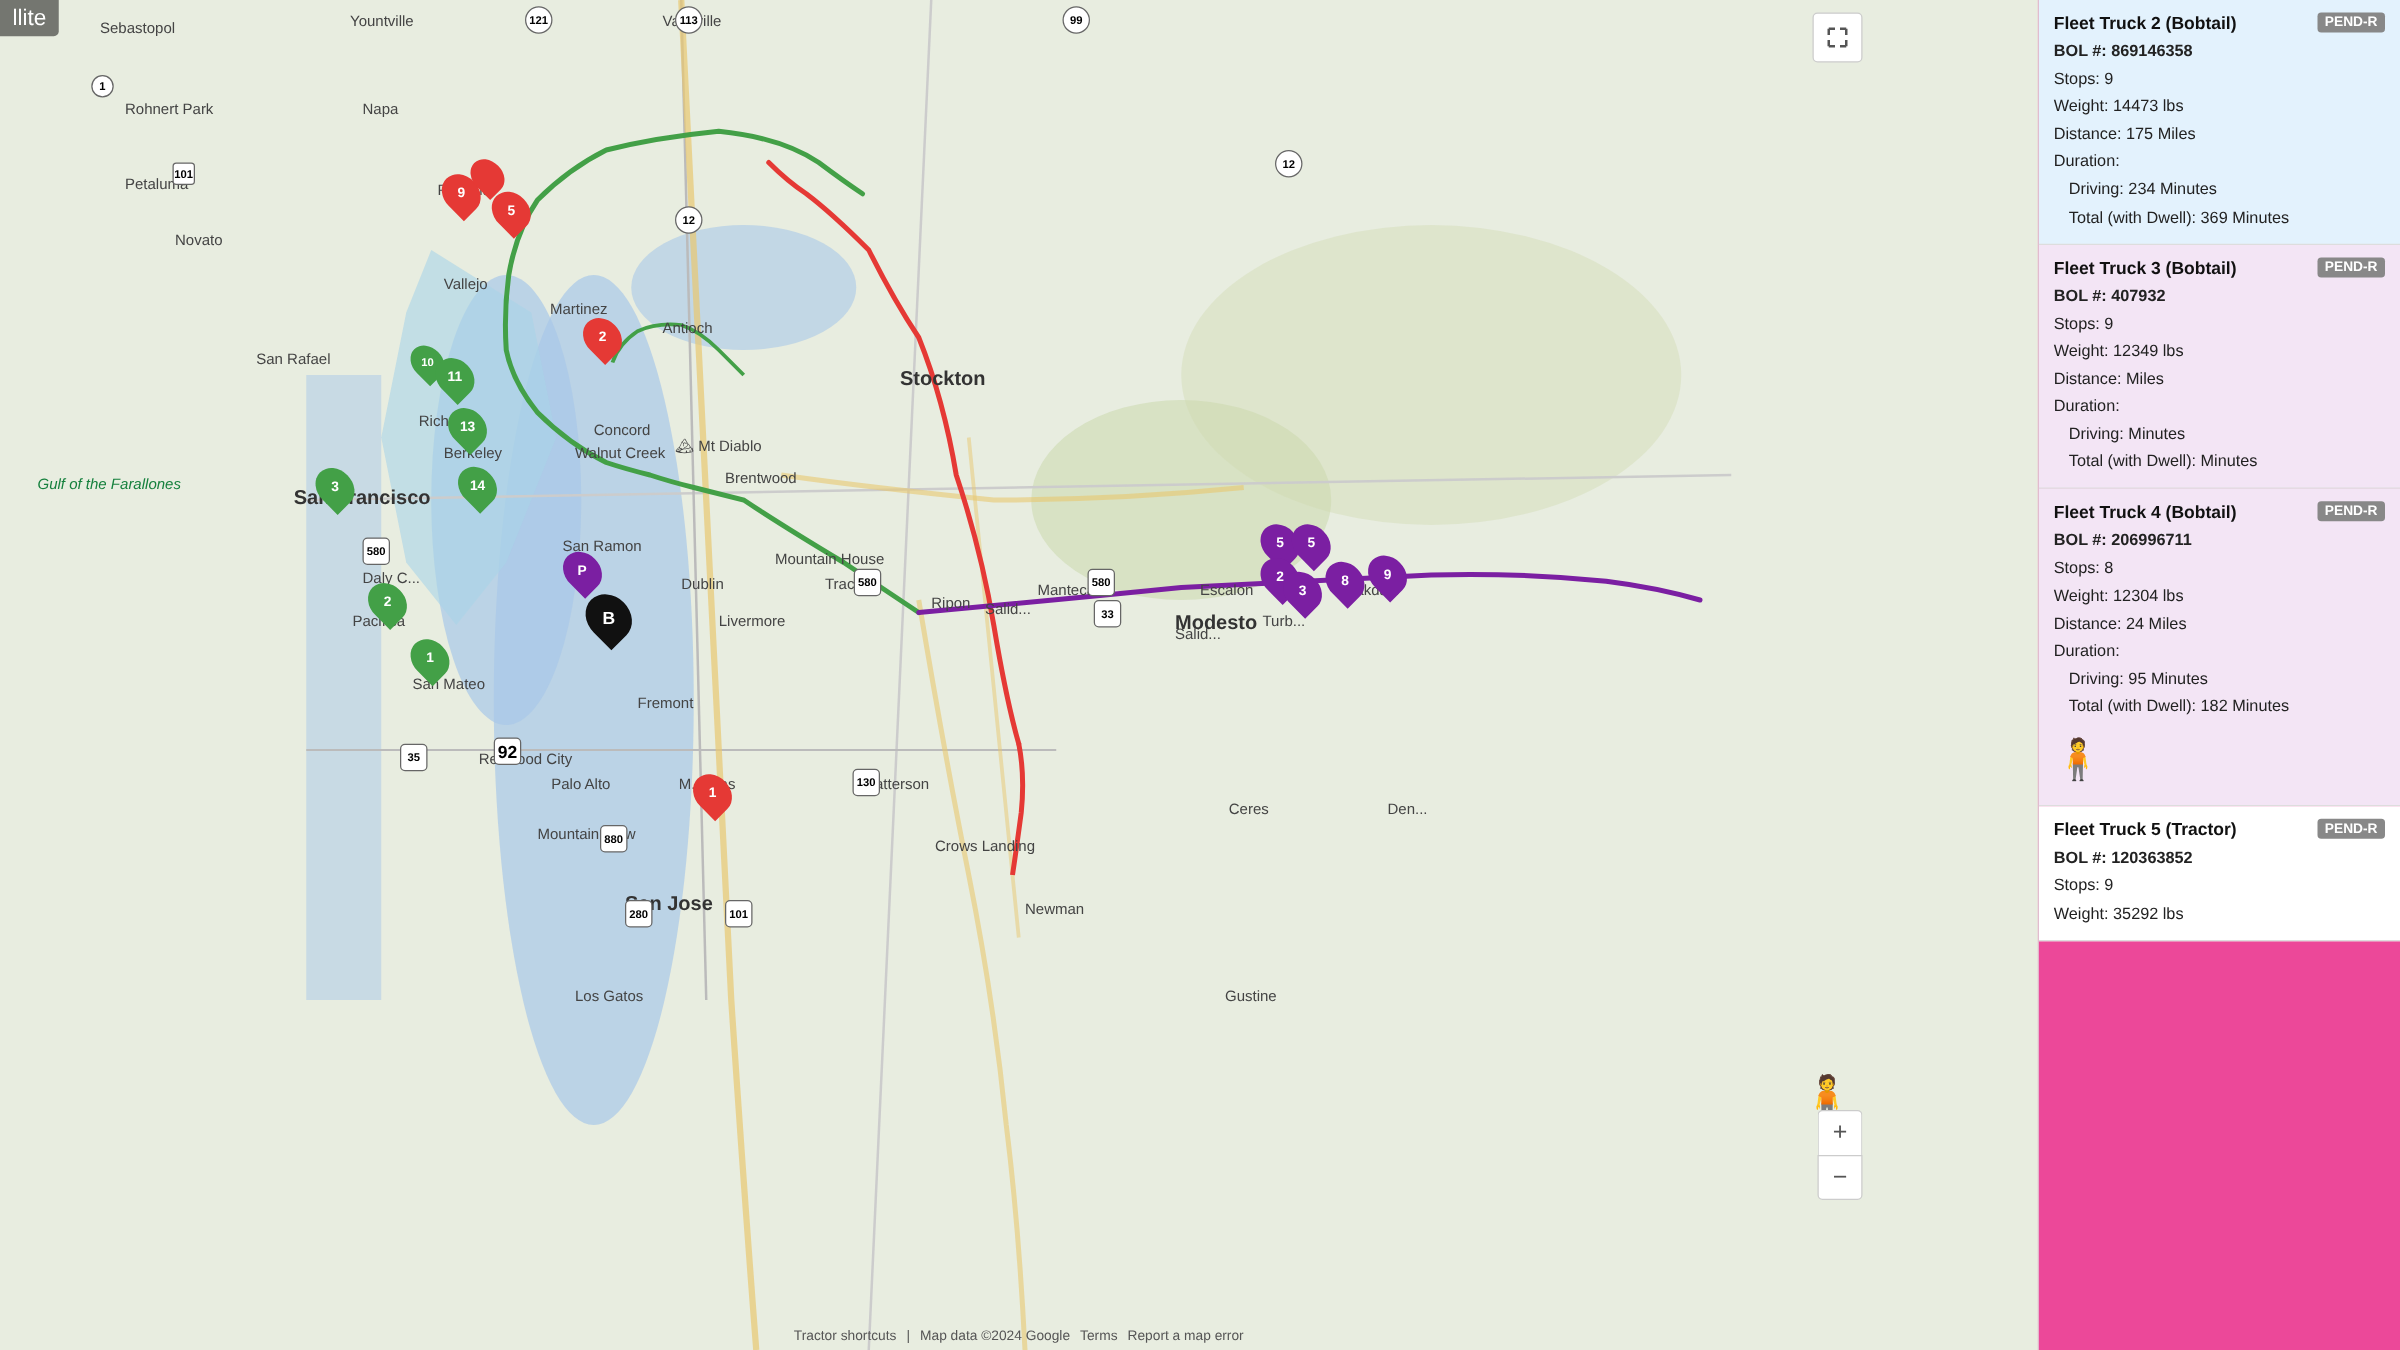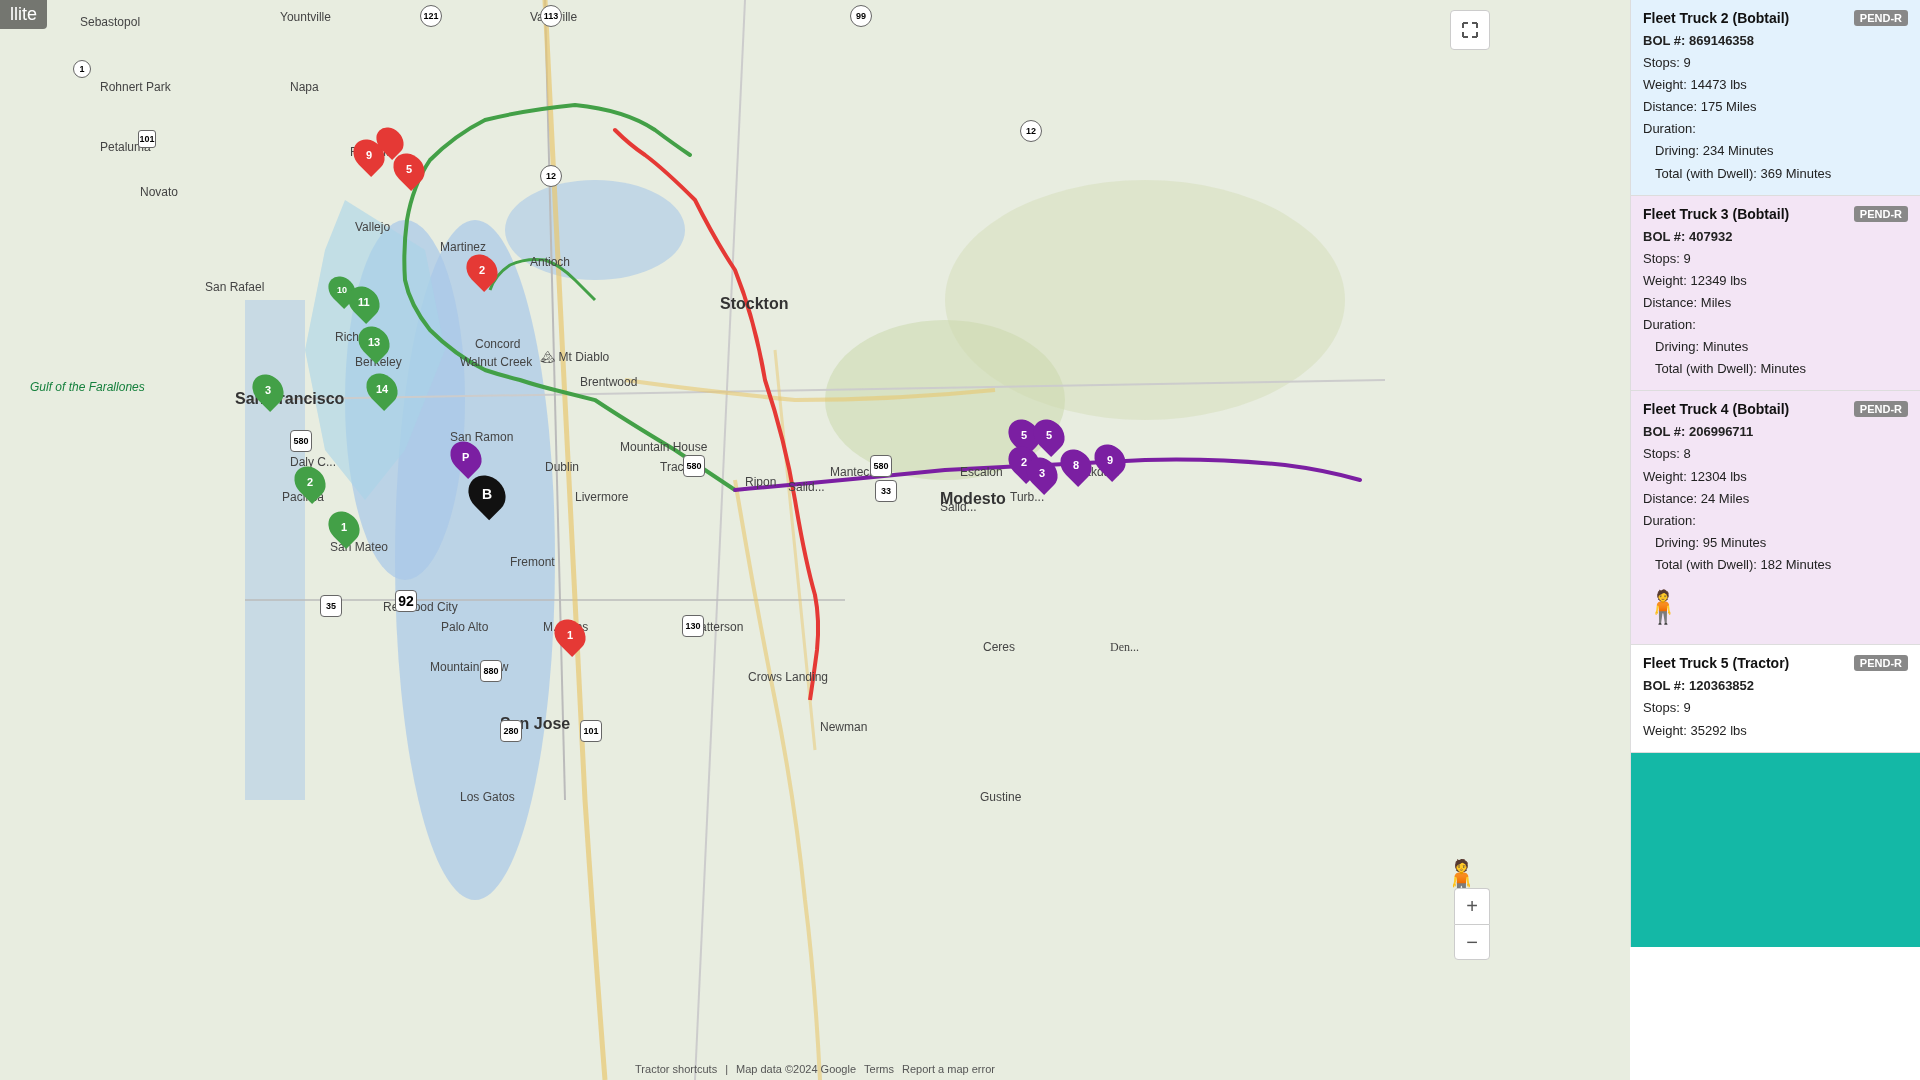--- a/index.html
+++ b/index.html
@@ -140,22 +140,22 @@
       background: rgba(0,0,0,0.5);
       color: white;
       font-size: 18px;
       padding: 4px 10px;
       border-radius: 0 0 4px 0;
     }
 
     
     #right-panel {
       width: 290px;
-      height: 947px;
-      background: #14b8a6;
+      height: 1080px;
+      background: #ec4899;
       overflow-y: auto;
       border-left: 1px solid #ddd;
       flex-shrink: 0;
     }
 
     .truck-card {
       border-bottom: 1px solid #ddd;
       padding: 10px 12px;
     }
     .truck-card.blue-bg { background: #e3f2fd; }
@@ -282,21 +282,21 @@
   <div class="map-label" style="top:490px; left:1010px;">Turb...</div>
   <div class="map-label" style="top:500px; left:940px;">Salid...</div>
   <div class="map-label large" style="top:490px; left:940px;">Modesto</div>
   <div class="map-label" style="top:540px; left:330px;">San Mateo</div>
   <div class="map-label" style="top:555px; left:510px;">Fremont</div>
   <div class="map-label" style="top:600px; left:383px;">Redwood City</div>
   <div class="map-label" style="top:620px; left:441px;">Palo Alto</div>
   <div class="map-label" style="top:620px; left:543px;">M...pitas</div>
   <div class="map-label" style="top:620px; left:692px;">Patterson</div>
   <div class="map-label" style="top:640px; left:983px;">Ceres</div>
-  <div class="map-label" style="top:640px; left:1110px;font-family:Liberation Serif, serif;">Den...</div>
+  <div class="map-label" style="top:640px; left:1110px;">Den...</div>
   <div class="map-label" style="top:660px; left:430px;">Mountain View</div>
   <div class="map-label" style="top:670px; left:748px;">Crows Landing</div>
   <div class="map-label large" style="top:715px; left:500px;">San Jose</div>
   <div class="map-label" style="top:720px; left:820px;">Newman</div>
   <div class="map-label" style="top:790px; left:460px;">Los Gatos</div>
   <div class="map-label" style="top:790px; left:980px;">Gustine</div>
   <div class="map-label italic" style="top:380px; left:30px;">Gulf of the Farallones</div>
   <div class="map-label" style="top:350px; left:540px;">🏔 Mt Diablo</div>
 
   <div style="position:absolute; top:60px; left:73px; width:18px; height:18px; background:white; border-radius:50%; border:1.5px solid #666; display:flex; align-items:center; justify-content:center; font-size:9px; font-weight:bold;">1</div>

